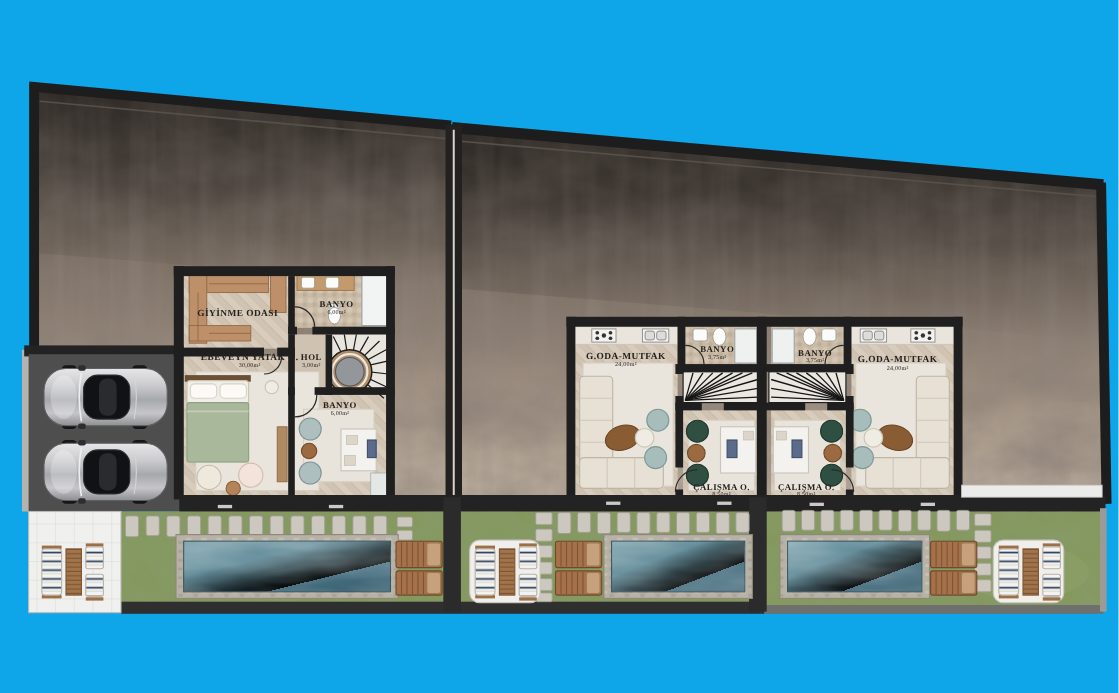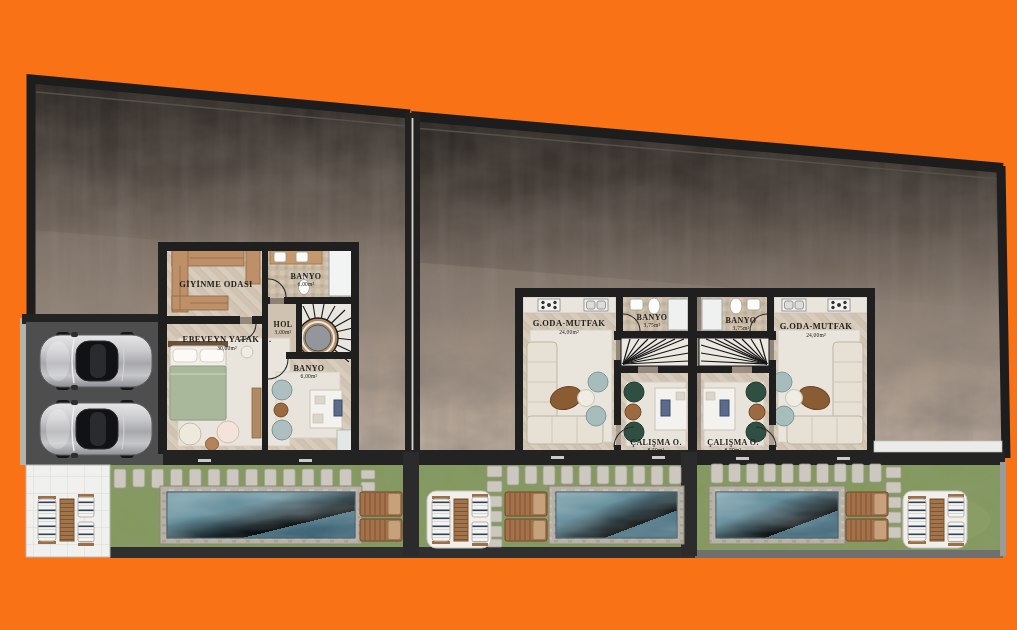--- a/index.html
+++ b/index.html
@@ -1,16 +1,16 @@
 <!DOCTYPE html>
 <html><head>
 <meta charset="utf-8">
 <style>
   html,body{margin:0;padding:0;background:#ffffff;}
-  #stage{position:relative;width:1017px;height:630px;background:#f97316;overflow:hidden;
+  #stage{position:relative;width:1017px;height:630px;background:#0ea5e9;overflow:hidden;
          font-family:"Liberation Serif","DejaVu Serif",serif;}
   #scene{position:absolute;left:0;top:0;}
   .room-label{position:absolute;transform:translate(-50%,-50%);text-align:center;
               color:#24211e;line-height:1.15;white-space:nowrap;pointer-events:none;}
   .rname{display:block;font-size:8px;font-weight:700;letter-spacing:0.4px;}
   .rname.big{font-size:8.5px;}
   .rarea{display:block;font-size:5.5px;font-weight:400;letter-spacing:0.2px;}
 </style>
 </head>
 <body>
@@ -572,21 +572,21 @@
   <span class="rname big">GİYİNME ODASI</span>
 </div>
 <div class="room-label" style="left:306px;top:280px;">
   <span class="rname">BANYO</span>
   <span class="rarea">6,00m²</span>
 </div>
 <div class="room-label" style="left:283px;top:328px;text-align:center;">
   <span class="rname">HOL</span>
   <span class="rarea">3,00m²</span>
 </div>
-<div class="room-label" style="left:227px;top:343px;">
+<div class="room-label" style="left:227px;top:328px;">
   <span class="rname big">EBEVEYN YATAK O.</span>
   <span class="rarea">30,00m²</span>
 </div>
 <div class="room-label" style="left:309px;top:372px;">
   <span class="rname">BANYO</span>
   <span class="rarea">6,00m²</span>
 </div>
 
 <div class="room-label" style="left:569px;top:327px;">
   <span class="rname big">G.ODA-MUTFAK</span>

